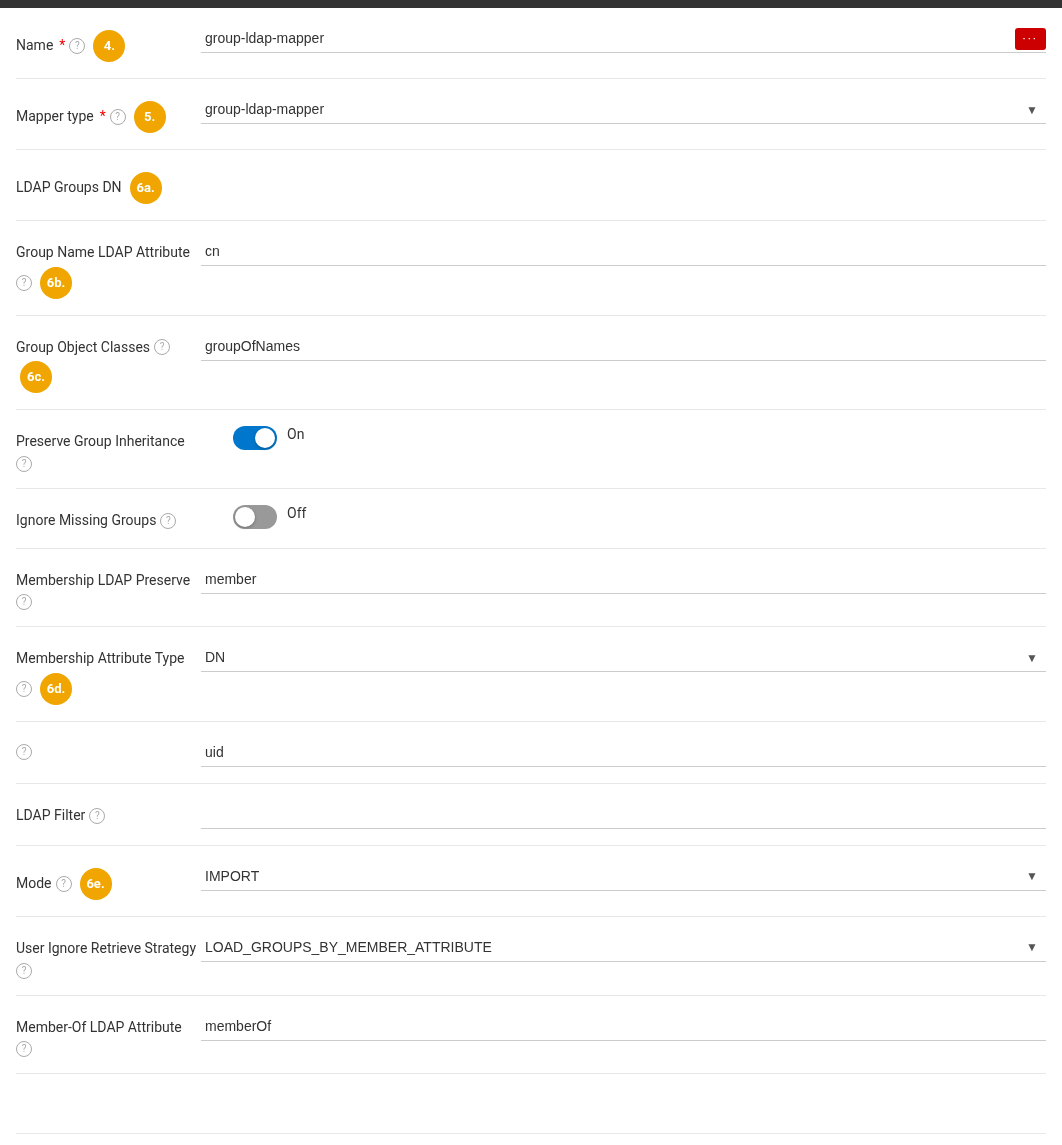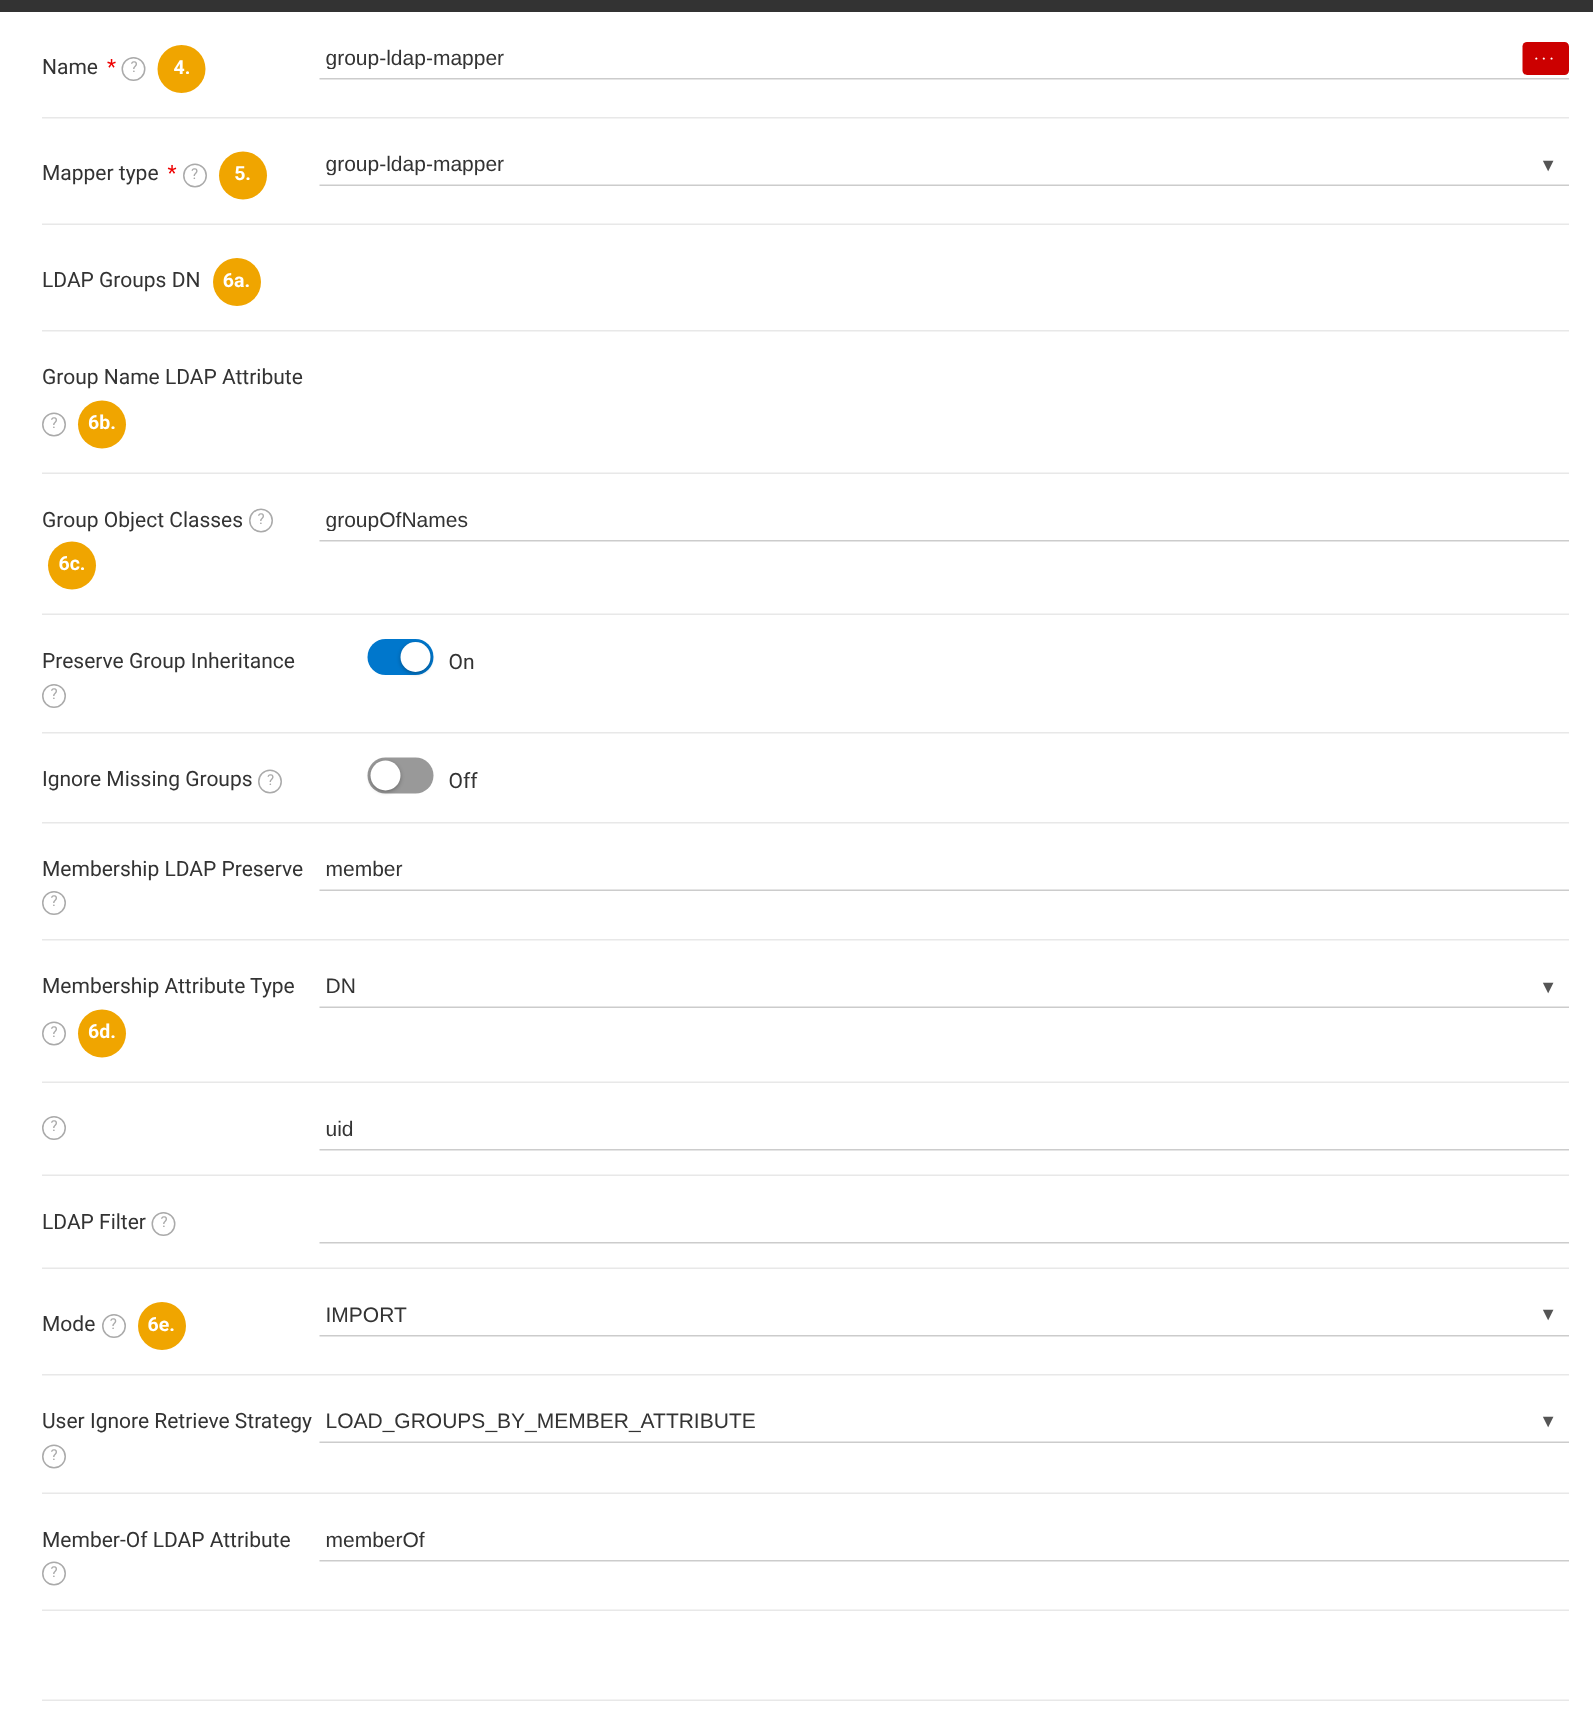--- a/index.html
+++ b/index.html
@@ -12,21 +12,20 @@
     .form-container {
       max-width: 1062px;
       padding: 0 16px;
     }
     .form-row {
       display: flex;
       align-items: flex-start;
       padding: 16px 0;
       border-bottom: 1px solid #e8e8e8;
       min-height: 60px;
-      margin-left: 12px;
     }
     .form-label {
       width: 185px;
       min-width: 185px;
       display: flex;
       align-items: center;
       flex-wrap: wrap;
       gap: 4px;
       padding-top: 6px;
       font-size: 14px;
@@ -119,21 +118,21 @@
       color: #fff;
       padding: 4px 8px;
       border-radius: 3px;
       font-size: 12px;
       cursor: pointer;
       letter-spacing: 2px;
     }
     
     .toggle-wrapper {
       display: flex;
-      align-items: flex-end;
+      align-items: flex-start;
       gap: 10px;
       padding-left: 32px;
     }
     .toggle {
       position: relative;
       width: 44px;
       height: 24px;
       cursor: pointer;
     }
     .toggle-track {
@@ -219,20 +218,23 @@
       <span class="step-badge">6a.</span>
     </div>
   </div>
 
   <div class="form-row">
     <div class="form-label">
       <span>Group Name LDAP Attribute</span>
       <span class="help-icon">?</span>
       <span class="step-badge">6b.</span>
     </div>
+    <div class="form-control-area">
+      <input class="text-input" type="text" value="cn" style="">
+    </div>
   </div>
 
   <div class="form-row">
     <div class="form-label">
       <span>Group Object Classes</span>
       <span class="help-icon">?</span>
       <span class="step-badge">6c.</span>
     </div>
     <div class="form-control-area">
       <input class="text-input" type="text" value="groupOfNames" style="">

